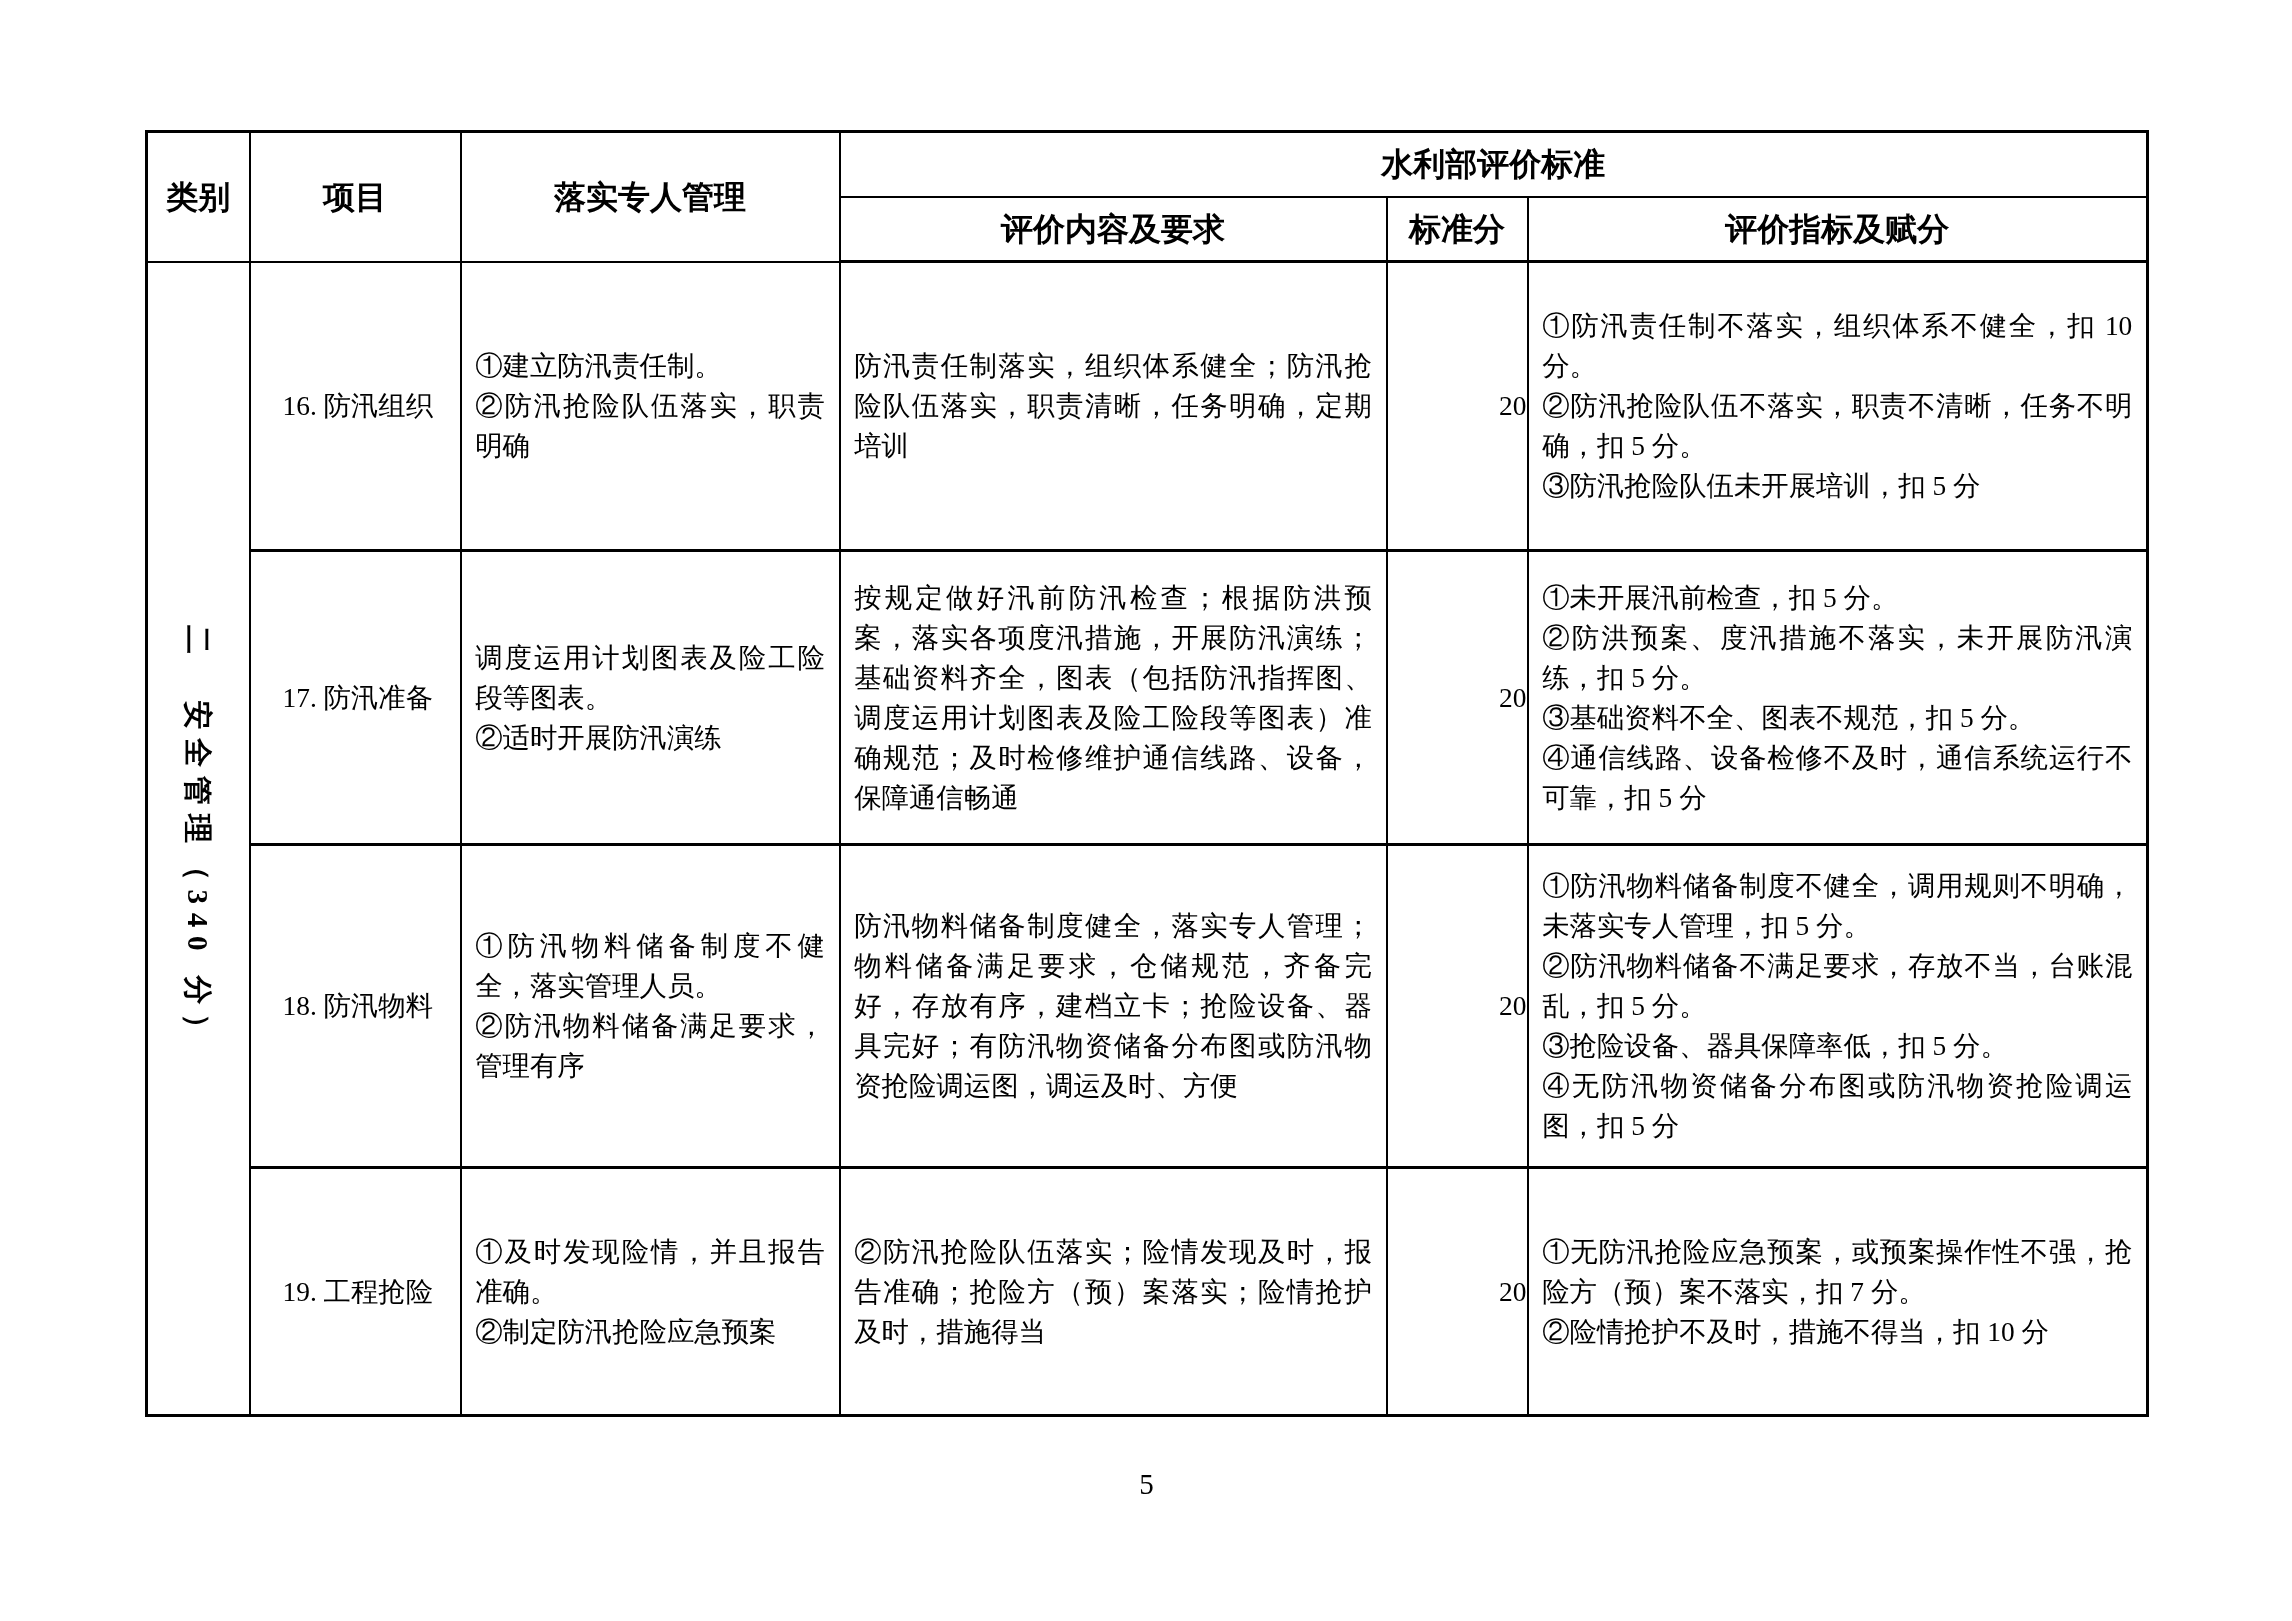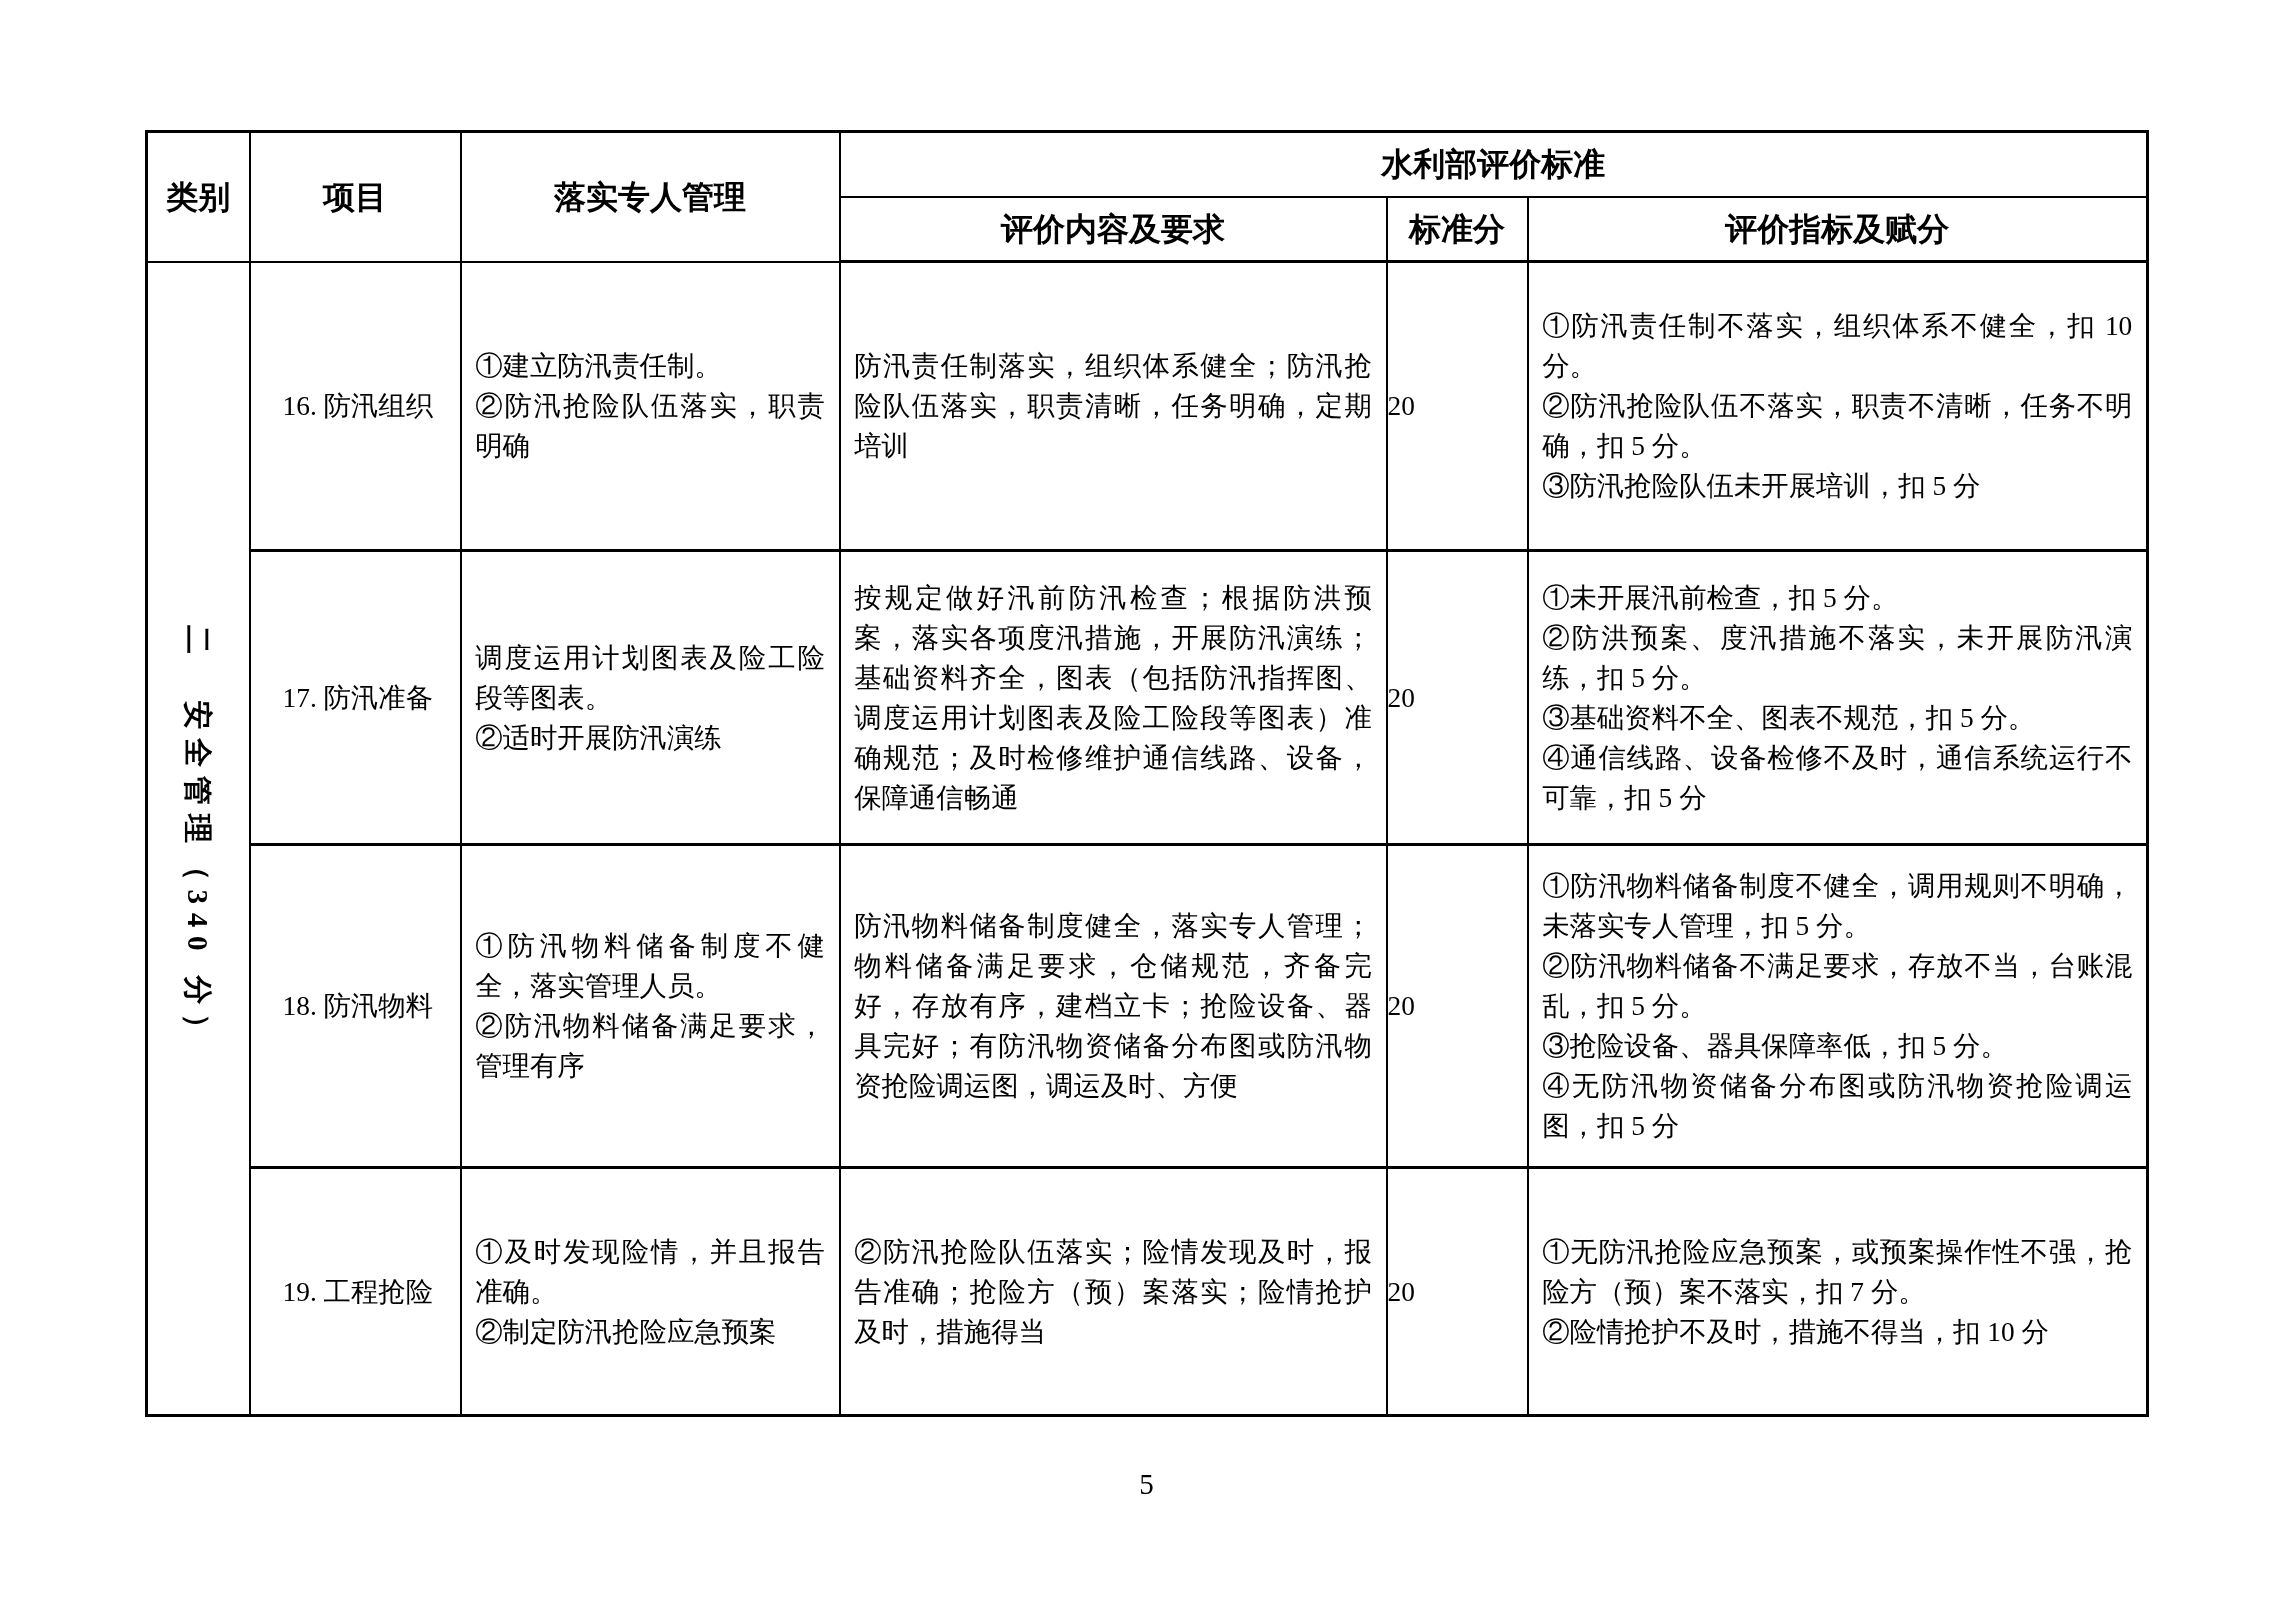--- a/index.html
+++ b/index.html
@@ -55,21 +55,21 @@
     font-size: 29px;
     font-weight: bold;
     letter-spacing: 8.8px;
     font-family: "Liberation Serif", "DejaVu Serif", serif;
   }
   td.item-cell { text-align: left; padding-left: 32px; }
   td.text-cell {
     text-align: justify;
     white-space: pre-line;
   }
-  td.score-cell { text-align: left; padding: 0; }
+  td.score-cell { text-align: right; padding: 0; }
   .page-number {
     position: absolute;
     top: 1468px;
     left: 0;
     width: 100%;
     text-align: center;
     font-size: 29px;
     font-family: "Liberation Serif", "DejaVu Serif", serif;
   }
 </style>

